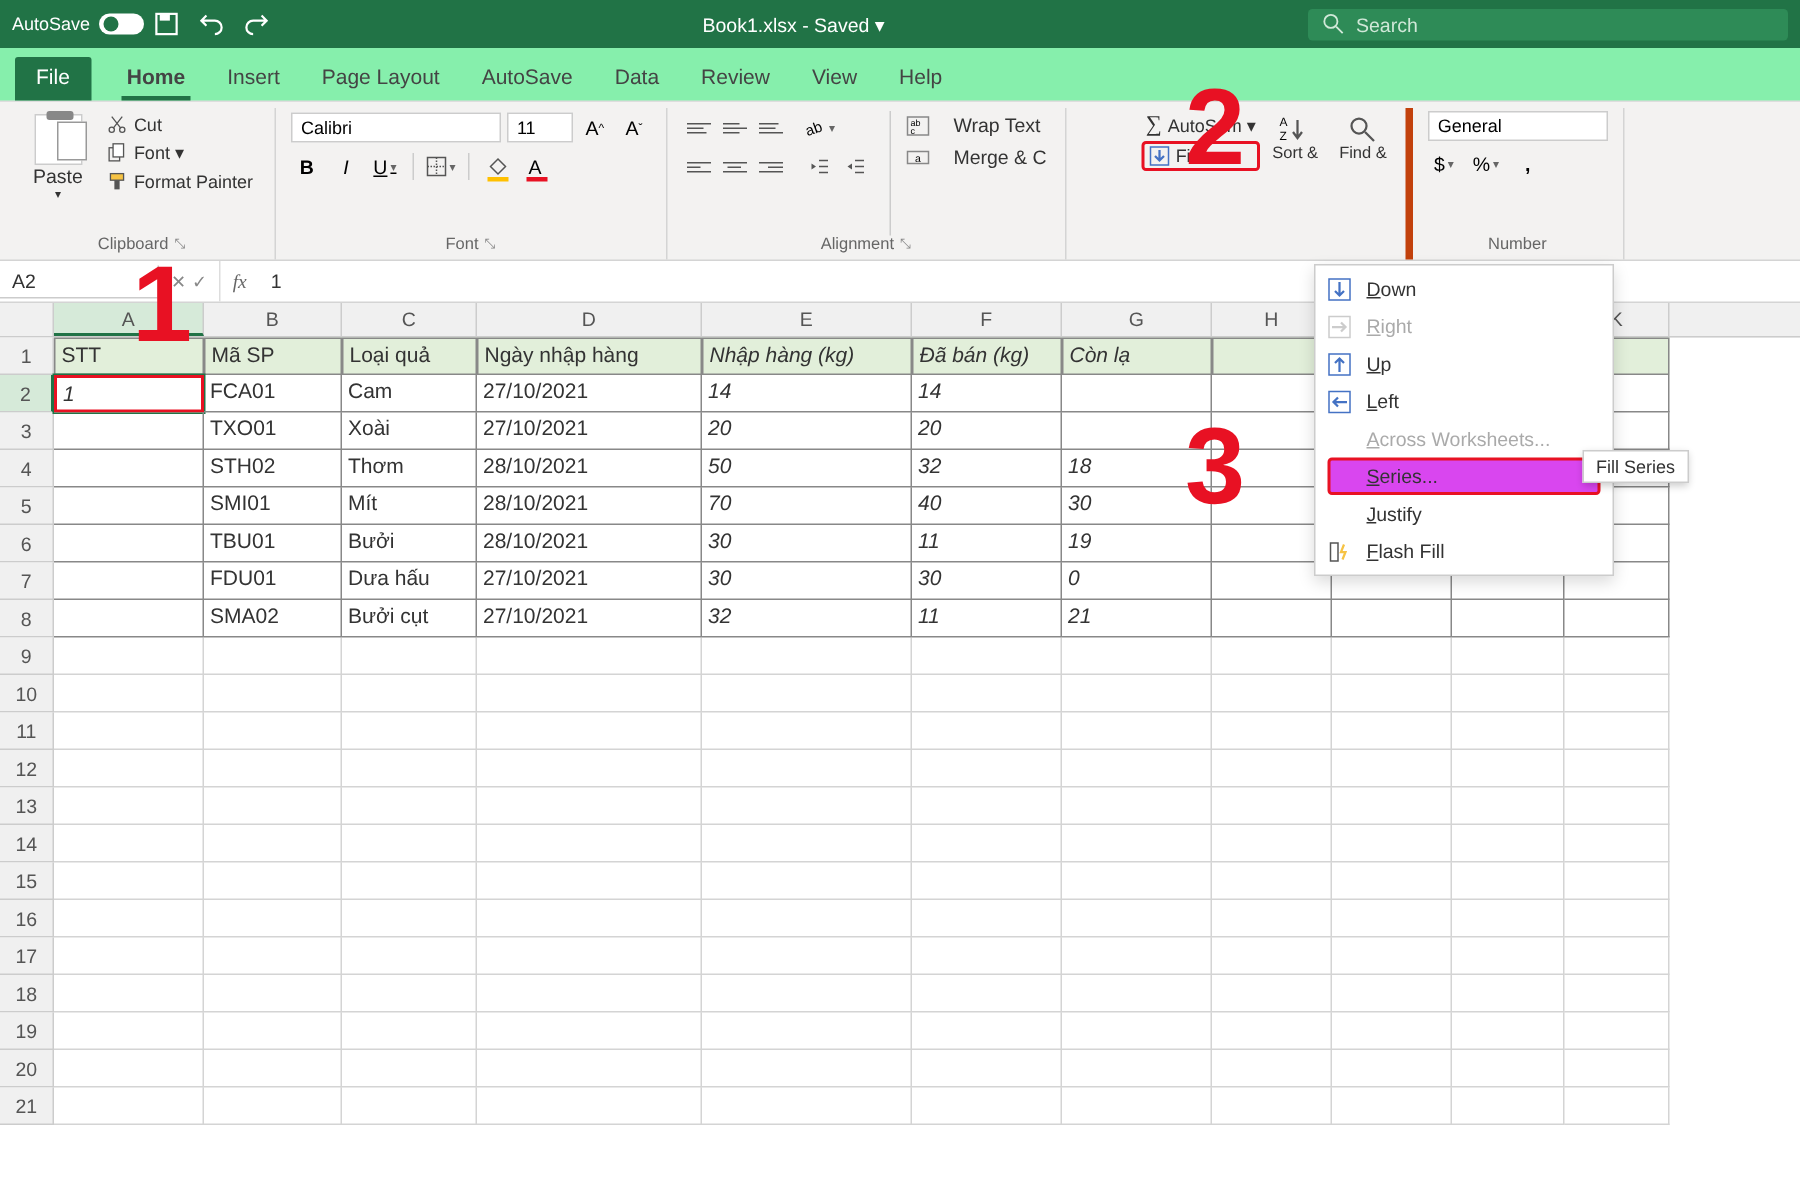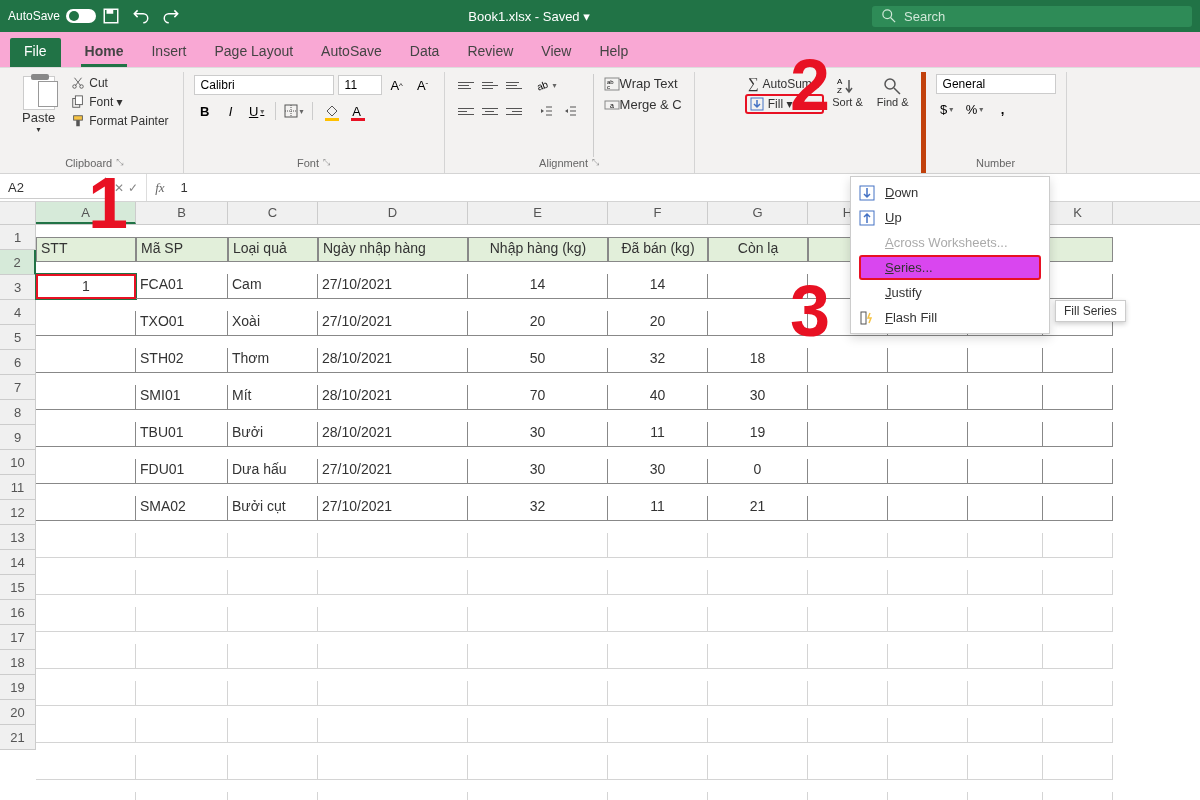--- a/index.html
+++ b/index.html
@@ -8,21 +8,21 @@
 
 .titlebar { background: #217346; height: 32px; display: flex; align-items: center; color: #fff; padding: 0 8px; }
 .titlebar .autosave { display: flex; align-items: center; gap: 6px; font-size: 12px; }
 .toggle { width: 30px; height: 14px; background: #fff; border-radius: 8px; position: relative; }
 .toggle::after { content: ''; position: absolute; width: 10px; height: 10px; background: #217346; border-radius: 50%; top: 2px; left: 3px; }
 .qat-icon { width: 18px; height: 18px; margin: 0 6px; display: inline-flex; align-items: center; justify-content: center; }
 .title-text { flex: 1; text-align: center; font-size: 13px; }
 .searchbox { background: #2e8b57; border-radius: 3px; padding: 3px 10px; width: 320px; display: flex; align-items: center; gap: 8px; color: #d0e8d8; font-size: 13px; }
 
 
-.tabs { display: flex; background: #f9a8d4; border-bottom: 1px solid #ddd; padding: 6px 10px 0; gap: 20px; }
+.tabs { display: flex; background: #86efac; border-bottom: 1px solid #ddd; padding: 6px 10px 0; gap: 20px; }
 .tab { padding: 5px 4px 8px; font-size: 14px; color: #444; cursor: pointer; }
 .tab.file { background: #217346; color: #fff; padding: 5px 14px; border-radius: 2px 2px 0 0; }
 .tab.active { border-bottom: 3px solid #217346; font-weight: 600; padding-bottom: 5px; }
 
 
 .ribbon { display: flex; background: #f3f2f1; border-bottom: 1px solid #d4d4d4; height: 106px; padding: 4px 6px 0; }
 .group { border-right: 1px solid #d4d4d4; padding: 2px 10px; display: flex; flex-direction: column; position: relative; }
 .group-label { text-align: center; font-size: 11px; color: #666; padding-bottom: 2px; margin-top: auto; display: flex; justify-content: center; gap: 4px; }
 .group-label .launcher { font-size: 9px; color: #888; cursor: pointer; }
 .gcontent { display: flex; gap: 6px; flex: 1; }
@@ -49,21 +49,21 @@
 .color-under { position: relative; }
 .color-under::after { content: ''; position: absolute; bottom: 1px; left: 3px; right: 3px; height: 3px; }
 .red-u::after { background: #e81123; }
 .yellow-u::after { background: #ffc000; }
 
 
 .align-grid { display: grid; grid-template-columns: repeat(3, 22px); gap: 2px; }
 .align-btn { width: 22px; height: 22px; cursor: pointer; display: flex; flex-direction: column; justify-content: center; gap: 2px; padding: 3px; }
 .align-btn span { height: 1px; background: #555; }
 .merge-side { display: flex; flex-direction: column; gap: 2px; font-size: 13px; padding-left: 4px; }
-.merge-side > div { padding: 2px 2px; display: flex; align-items: center; gap: 0; cursor: pointer; white-space: nowrap; }
+.merge-side > div { padding: 2px 2px; display: flex; align-items: center; gap: 16px; cursor: pointer; white-space: nowrap; }
 
 
 .edit-col { display: flex; flex-direction: column; font-size: 12px; gap: 1px; }
 .edit-col > div { display: flex; align-items: center; gap: 4px; padding: 1px 3px; cursor: pointer; white-space: nowrap; }
 .fill-btn { border: 2px solid #e81123; border-radius: 3px; padding: 0 4px; display: flex; align-items: center; gap: 3px; }
 .edit-icons { display: flex; gap: 14px; padding: 2px; }
 .eicon { display: flex; flex-direction: column; align-items: center; font-size: 11px; cursor: pointer; }
 .eicon svg { width: 24px; height: 20px; }
 
 
@@ -82,35 +82,35 @@
 .sheet { position: relative; overflow: hidden; }
 .col-headers { display: flex; background: #f0f0f0; border-bottom: 1px solid #ccc; }
 .corner { width: 36px; height: 22px; border-right: 1px solid #ccc; background: #f0f0f0; }
 .ch { height: 22px; border-right: 1px solid #ccc; text-align: center; font-size: 13px; color: #555; line-height: 22px; background: #f0f0f0; }
 .ch.sel { background: #d6ead9; border-bottom: 2px solid #217346; }
 .rows { display: flex; }
 .row-headers { display: flex; flex-direction: column; }
 .rh { width: 36px; height: 25px; border: 1px solid #ccc; border-top: none; border-left: none; text-align: center; font-size: 13px; color: #555; line-height: 25px; background: #f0f0f0; }
 .rh.sel { background: #d6ead9; border-right: 2px solid #217346; }
 .cells { flex: 1; }
-.row { display: flex; height: 25px; margin-top: 12px; }
+.row { display: flex; height: 25px; }
 .cell { border-right: 1px solid #d4d4d4; border-bottom: 1px solid #d4d4d4; padding: 2px 4px; font-size: 14px; white-space: nowrap; overflow: hidden; }
 .data-row .cell { border-right: 1px solid #888; border-bottom: 1px solid #888; }
 .header-row .cell { background: #e2efda; font-weight: 500; border: 1px solid #888; }
 .selected-cell { border: 2px solid #e81123 !important; outline: 1px solid #217346; }
-.num-cell { text-align: center; }
+.num-cell { text-align: left; font-style: italic; }
 
 
 .wA { width: 100px; } .wB { width: 92px; } .wC { width: 90px; }
 .wD { width: 150px; } .wE { width: 140px; } .wF { width: 100px; }
 .wG { width: 100px; } .wH { width: 80px; } .wI { width: 80px; }
 .wJ { width: 75px; } .wK { width: 70px; }
 
 
-.dropdown { position: absolute; top: 176px; left: 850px; width: 200px; background: #fff; border: 1px solid #ccc; box-shadow: 0 4px 10px rgba(0,0,0,0.15); z-index: 10; padding: 3px 0; }
+.dropdown { position: absolute; top: 176px; left: 876px; width: 200px; background: #fff; border: 1px solid #ccc; box-shadow: 0 4px 10px rgba(0,0,0,0.15); z-index: 10; padding: 3px 0; }
 .dd-item { padding: 5px 12px 5px 34px; font-size: 13px; cursor: pointer; position: relative; display: flex; align-items: center; }
 .dd-item.hl { background: #d946ef; }
 .dd-item.disabled { color: #aaa; }
 .dd-item .di-icon { position: absolute; left: 8px; width: 16px; height: 16px; }
 .dd-item u { text-decoration: underline; }
 .series-hl { border: 2px solid #e81123; border-radius: 3px; margin: 0 8px; padding: 3px 6px 3px 24px; }
 .tooltip { position: absolute; top: 300px; left: 1055px; background: #fff; border: 1px solid #ccc; padding: 3px 8px; font-size: 12px; box-shadow: 0 2px 5px rgba(0,0,0,0.2); z-index: 11; }
 
 
 .anno { position: absolute; font-size: 72px; font-weight: 900; color: #e81123; font-family: Arial; z-index: 5; }
@@ -709,27 +709,41 @@
 </div>
 
 <div class="dropdown">
   <div class="dd-item">
       <svg class="di-icon" viewBox="0 0 16 16">
         <rect x="1" y="1" width="14" height="14" fill="none" stroke="#4472c4"></rect>
         <path d="M8 3 L8 11 M5 9 L8 12 L11 9" fill="none" stroke="#4472c4" stroke-width="1.5"></path>
       </svg>
       <span><u>D</u><span>own</span></span>
     </div>
+  <div class="dd-item disabled">
+      <svg class="di-icon" viewBox="0 0 16 16">
+        <rect x="1" y="1" width="14" height="14" fill="none" stroke="#ccc"></rect>
+        <path d="M3 8 L11 8 M9 5 L12 8 L9 11" fill="none" stroke="#ccc" stroke-width="1.5"></path>
+      </svg>
+      <span><u>R</u>ight</span>
+    </div>
   <div class="dd-item">
       <svg class="di-icon" viewBox="0 0 16 16">
         <rect x="1" y="1" width="14" height="14" fill="none" stroke="#4472c4"></rect>
         <path d="M8 13 L8 5 M5 7 L8 4 L11 7" fill="none" stroke="#4472c4" stroke-width="1.5"></path>
       </svg>
       <span><u>U</u>p</span>
     </div>
+  <div class="dd-item">
+      <svg class="di-icon" viewBox="0 0 16 16">
+        <rect x="1" y="1" width="14" height="14" fill="none" stroke="#4472c4"></rect>
+        <path d="M13 8 L5 8 M7 5 L4 8 L7 11" fill="none" stroke="#4472c4" stroke-width="1.5"></path>
+      </svg>
+      <span><u>L</u>eft</span>
+    </div>
   <div class="dd-item disabled">
       <span><u>A</u>cross Worksheets...</span>
     </div>
   <div class="dd-item hl series-hl">
       <span><u>S</u>eries...</span>
     </div>
   <div class="dd-item">
       <span><u>J</u>ustify</span>
     </div>
   <div class="dd-item">

